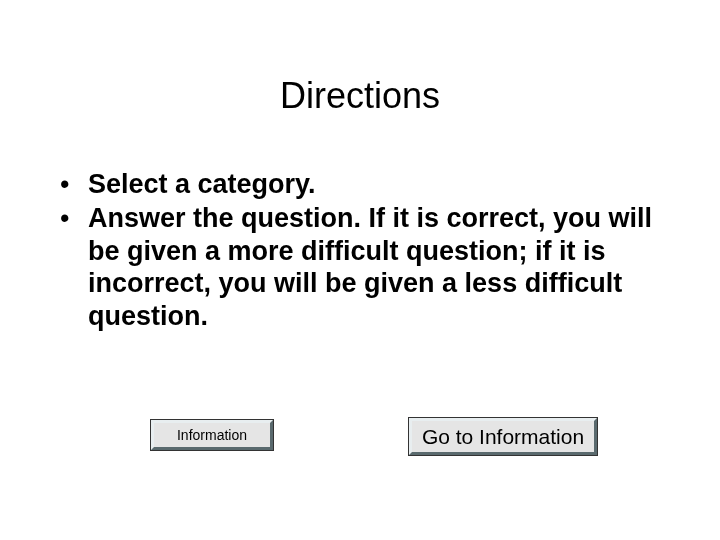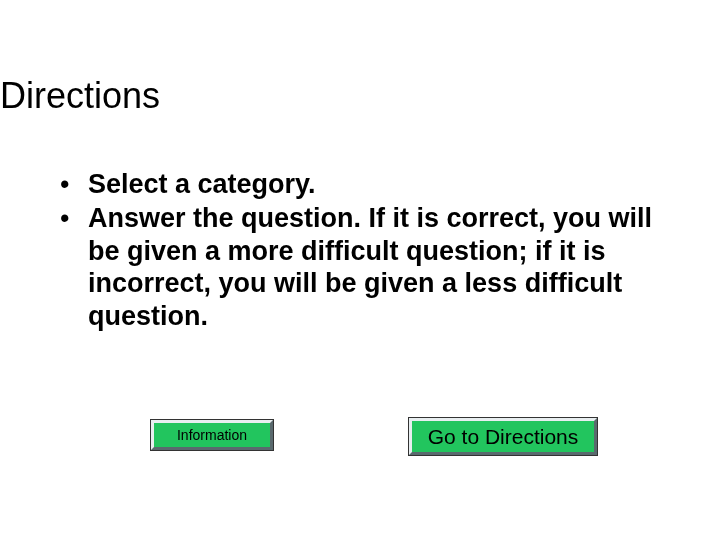--- a/index.html
+++ b/index.html
@@ -12,20 +12,21 @@
       height: 540px;
       background: #fff;
       font-family: Arial, Helvetica, sans-serif;
       position: relative;
     }
     .title {
       position: absolute;
       top: 75px;
       left: 0;
       width: 100%;
+      text-align: center;
       font-size: 36px;
       color: #000;
       font-weight: normal;
     }
     .bullets {
       position: absolute;
       top: 168px;
       left: 54px;
       width: 600px;
     }
@@ -48,21 +49,21 @@
       font-weight: bold;
     }
     .buttons-row {
       position: absolute;
       top: 418px;
       left: 0;
       width: 100%;
     }
     .btn {
       position: absolute;
-      background: #22c55e;
+      background: #e5e5e5;
       border: 3px solid;
       border-top-color: #e8eef0;
       border-left-color: #e8eef0;
       border-right-color: #5a6a6e;
       border-bottom-color: #5a6a6e;
       box-shadow: 0 0 0 1px #333;
       color: #000;
       text-align: left;
       display: flex;
       align-items: center;
@@ -98,15 +99,15 @@
     <span class="bullet-dot">•</span>
     <span class="bullet-text">Answer the question.  If it is correct, you will be given a more difficult question; if it is incorrect, you will be given a less difficult question.</span>
   </div>
 </div>
 
 <div class="buttons-row">
   <div class="btn btn-info">
     <span>Information</span>
   </div>
   <div class="btn btn-goto">
-    <span>Go to Directions</span>
+    <span>Go to Information</span>
   </div>
 </div>
 
 </body></html>

